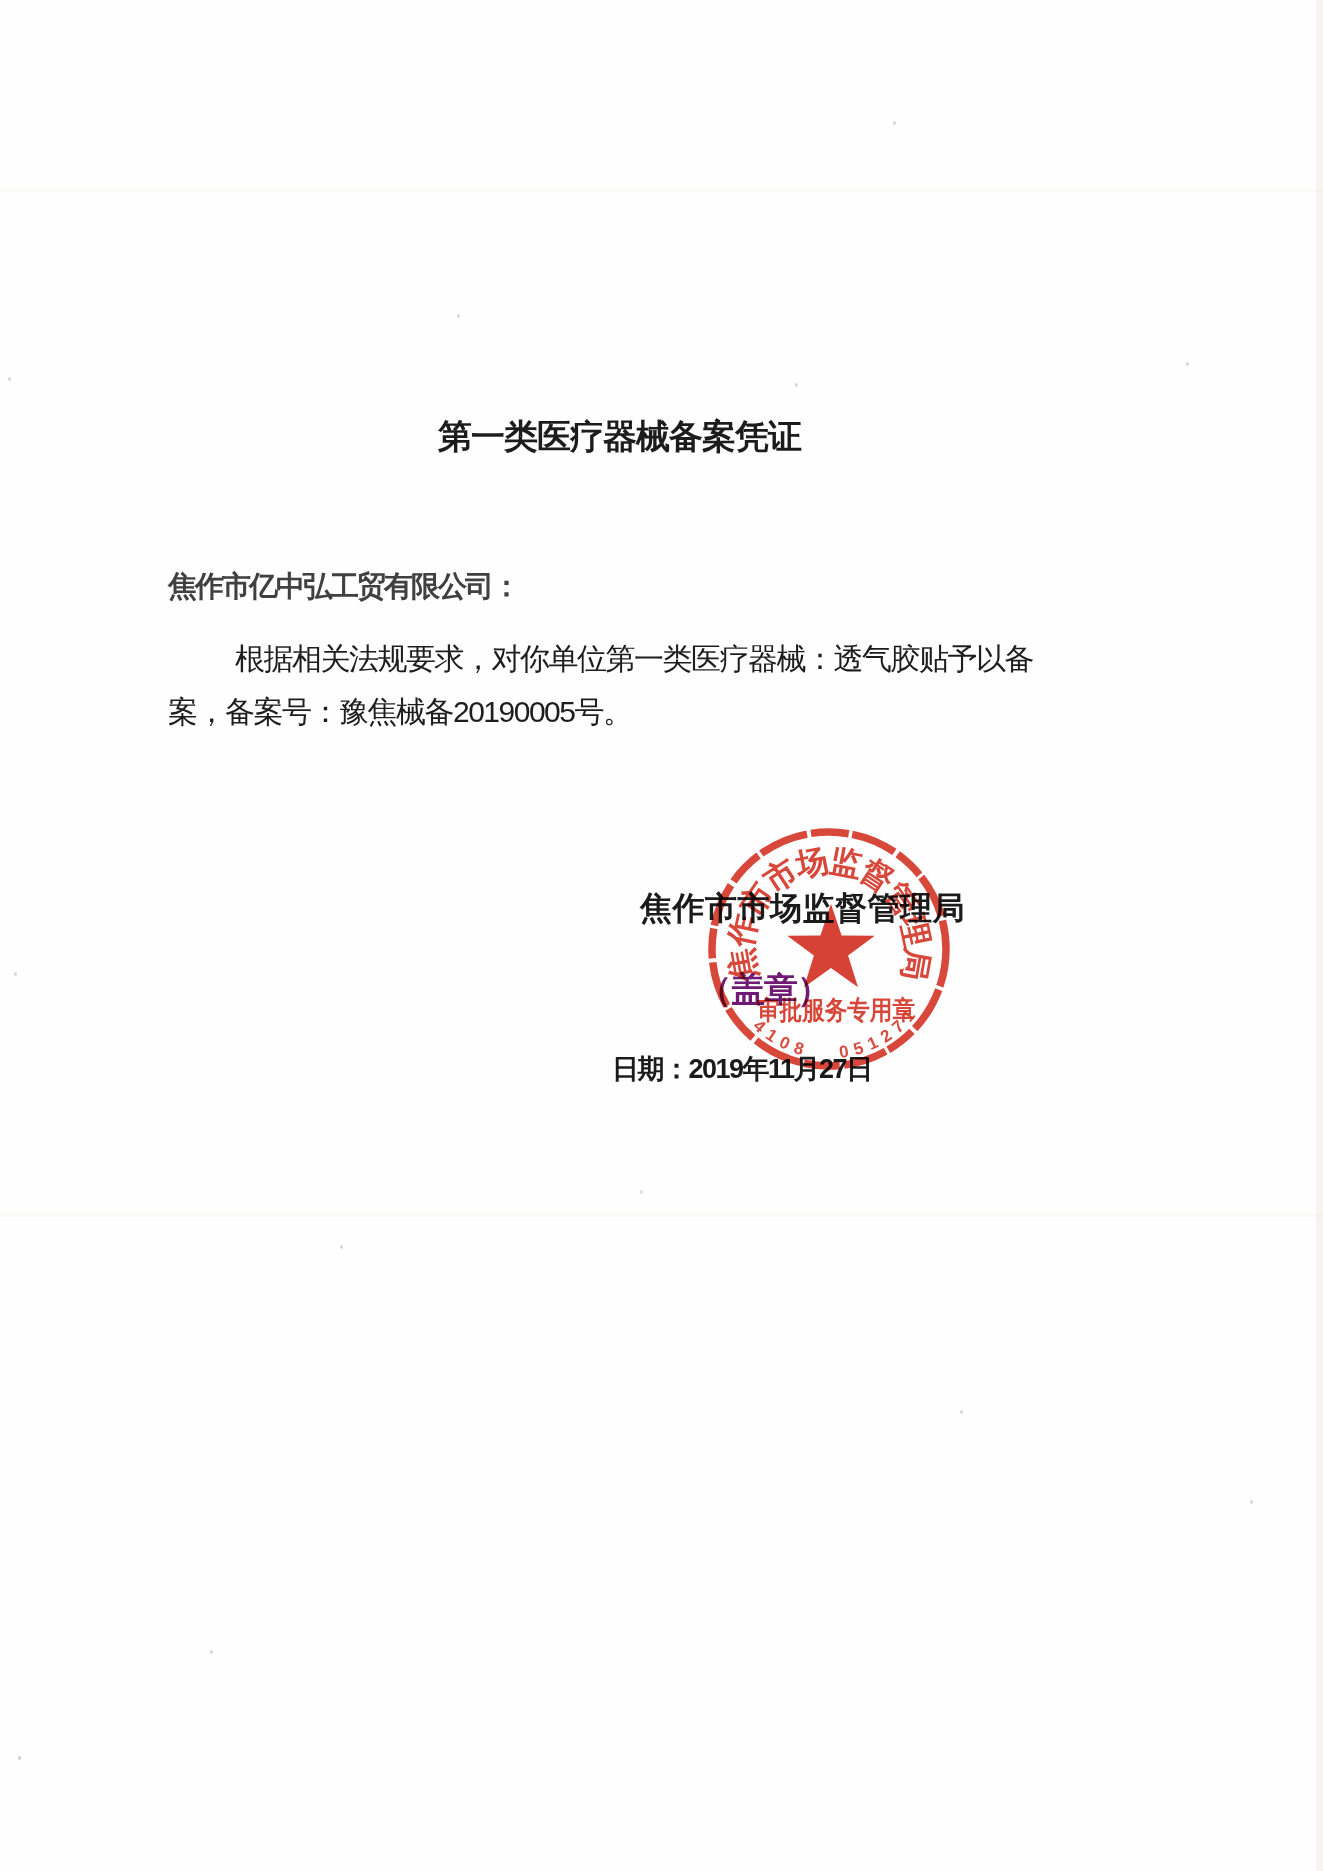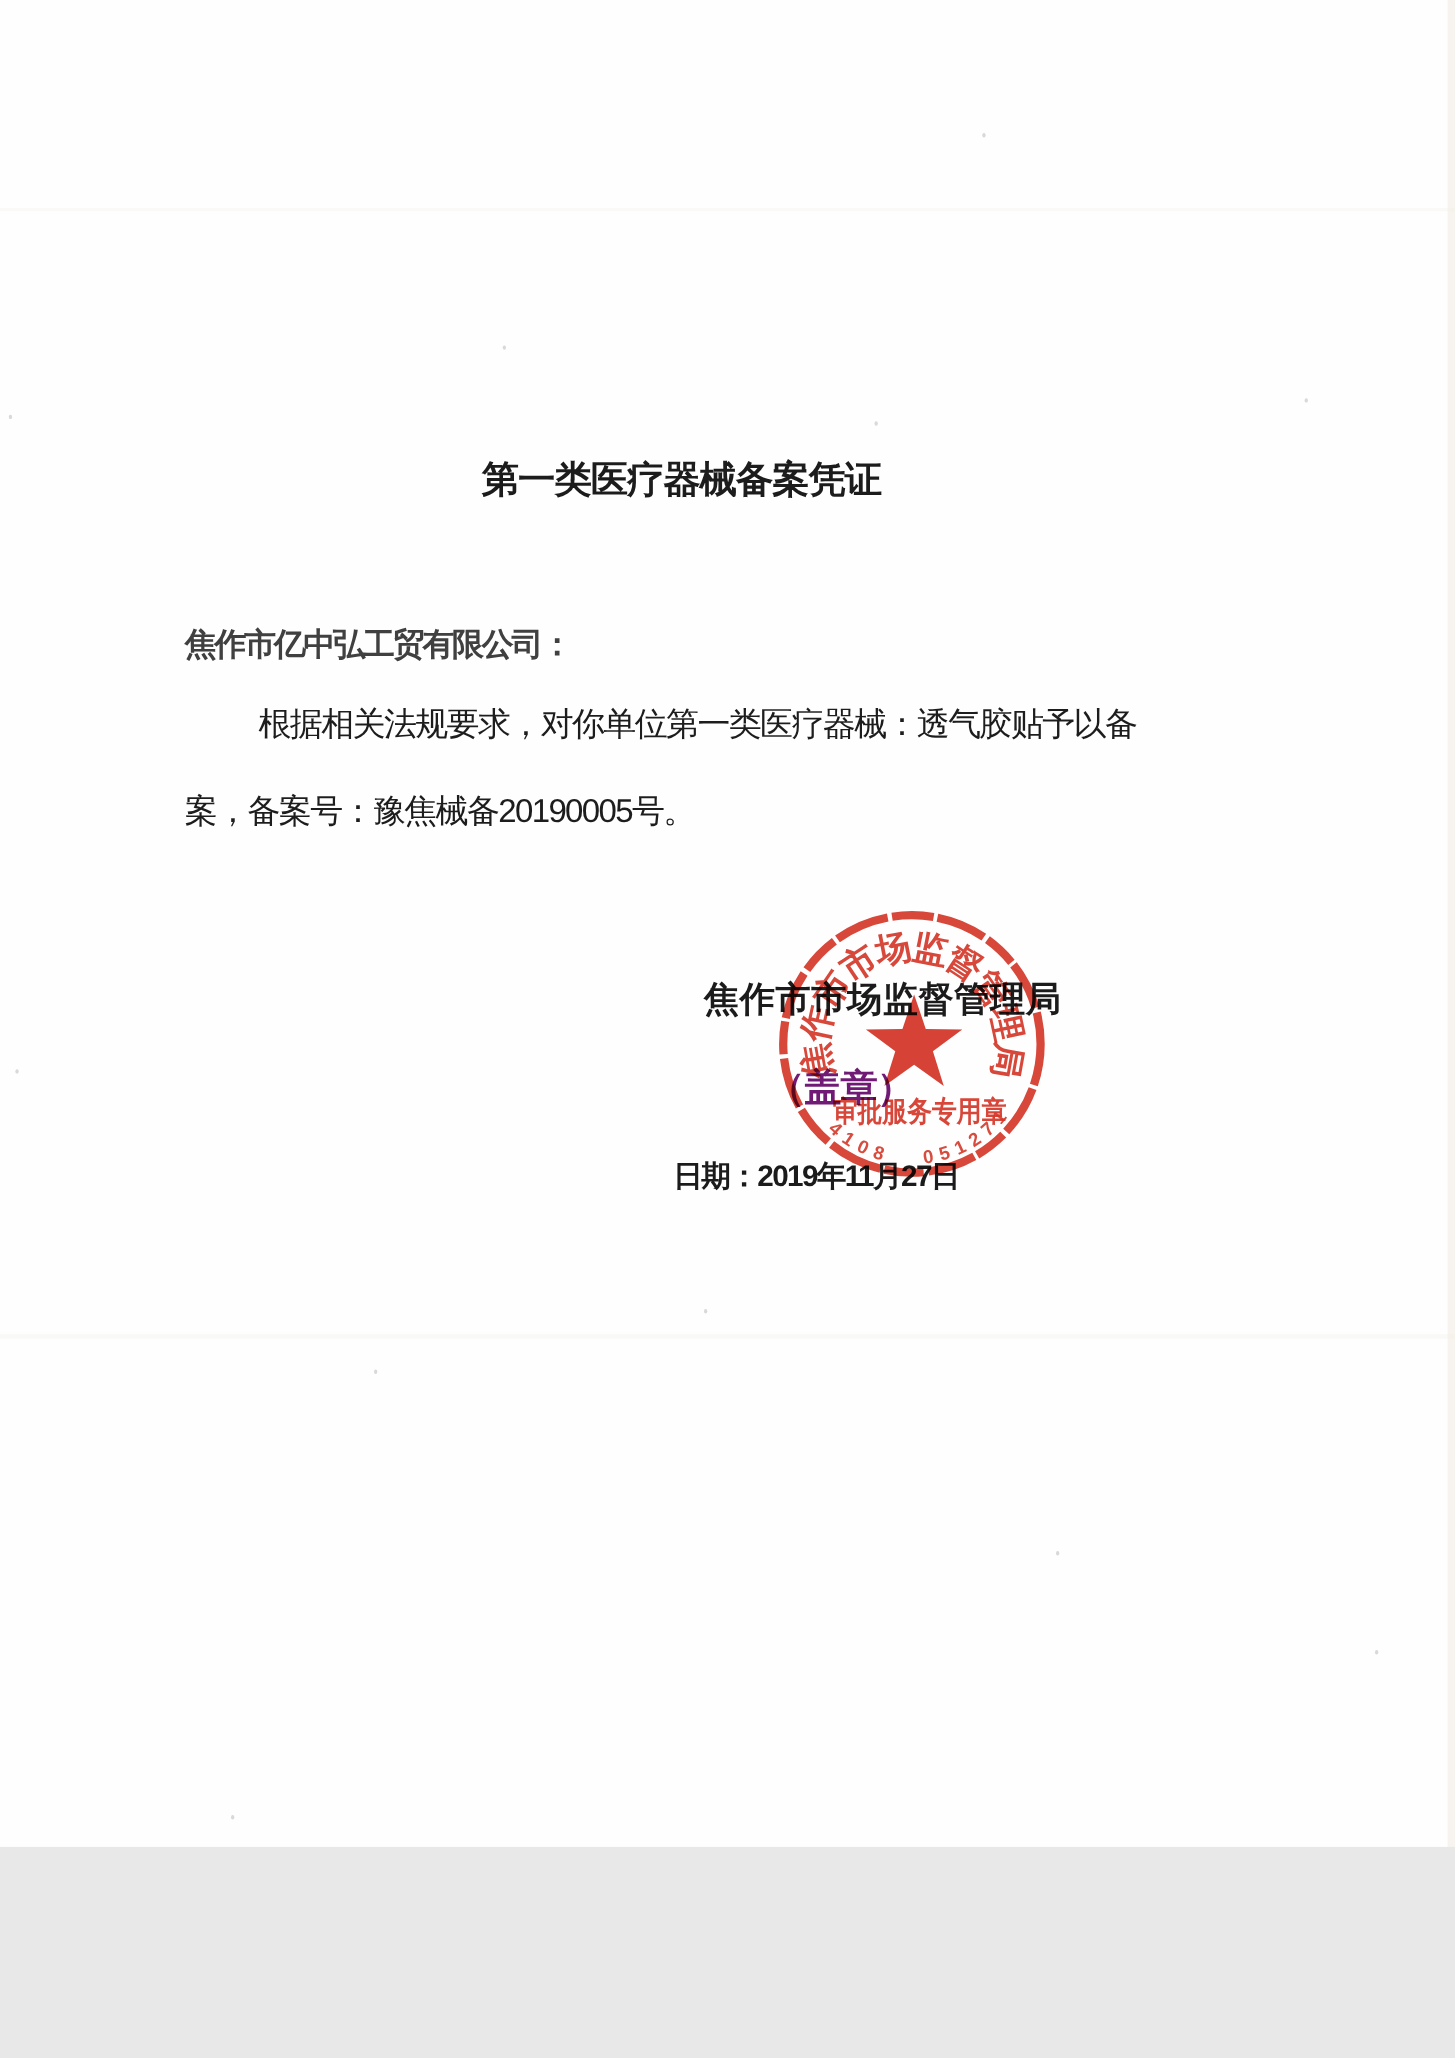--- a/index.html
+++ b/index.html
@@ -1,35 +1,35 @@
 <!DOCTYPE html>
 <html style="--seal-red: #d5392b;"><head>
 <meta charset="utf-8">
 <style>
   html,body{margin:0;padding:0;background:#e8e8e8;}
   .page{
     position:relative;
-    width:1323px;height:1679px;
+    width:1323px;height:1871px;
     background:#fefefe;
     overflow:hidden;
     font-family:"Liberation Sans","DejaVu Sans",sans-serif;
     color:#1e1e1e;
   }
   .abs{position:absolute;line-height:1;white-space:nowrap;}
   .doc-title{
     left:438px;top:396px;
     font-size:34px;font-weight:600;letter-spacing:-1px;color:#1c1c1c;
   }
   .recipient{
     left:168px;top:543px;
     font-size:29px;font-weight:600;letter-spacing:-2px;color:#404040;
   }
   .body-line{font-size:30px;font-weight:400;letter-spacing:-1.5px;color:#1d1d1d;}
   .body-line-1{left:235px;top:614px;}
-  .body-line-2{left:168px;top:693px;text-align:right;}
+  .body-line-2{left:168px;top:667px;text-align:right;}
   .issuer{
     left:640px;top:892px;
     font-size:32px;font-weight:600;letter-spacing:0.5px;color:#1b1b1b;
   }
   .seal-note{
     left:698px;top:972px;
     font-size:34px;font-weight:600;letter-spacing:-1px;color:#701a75;
   }
   .date-line{
     left:612px;top:1056px;

